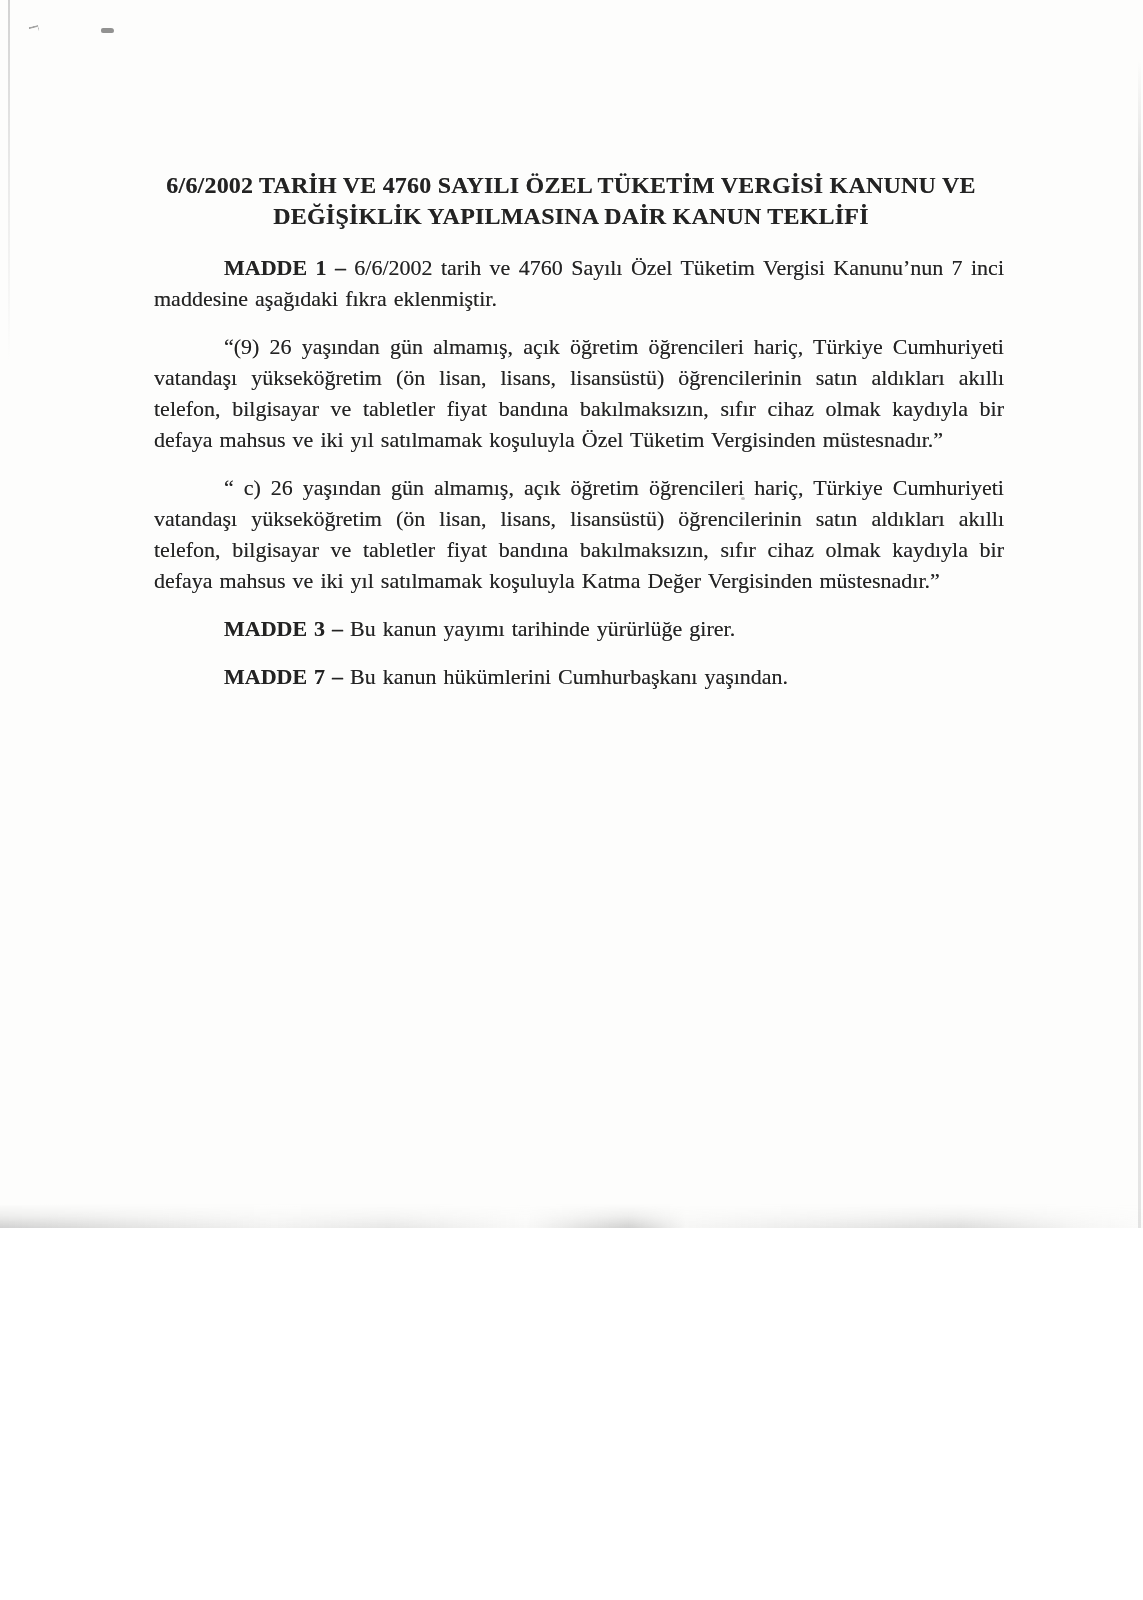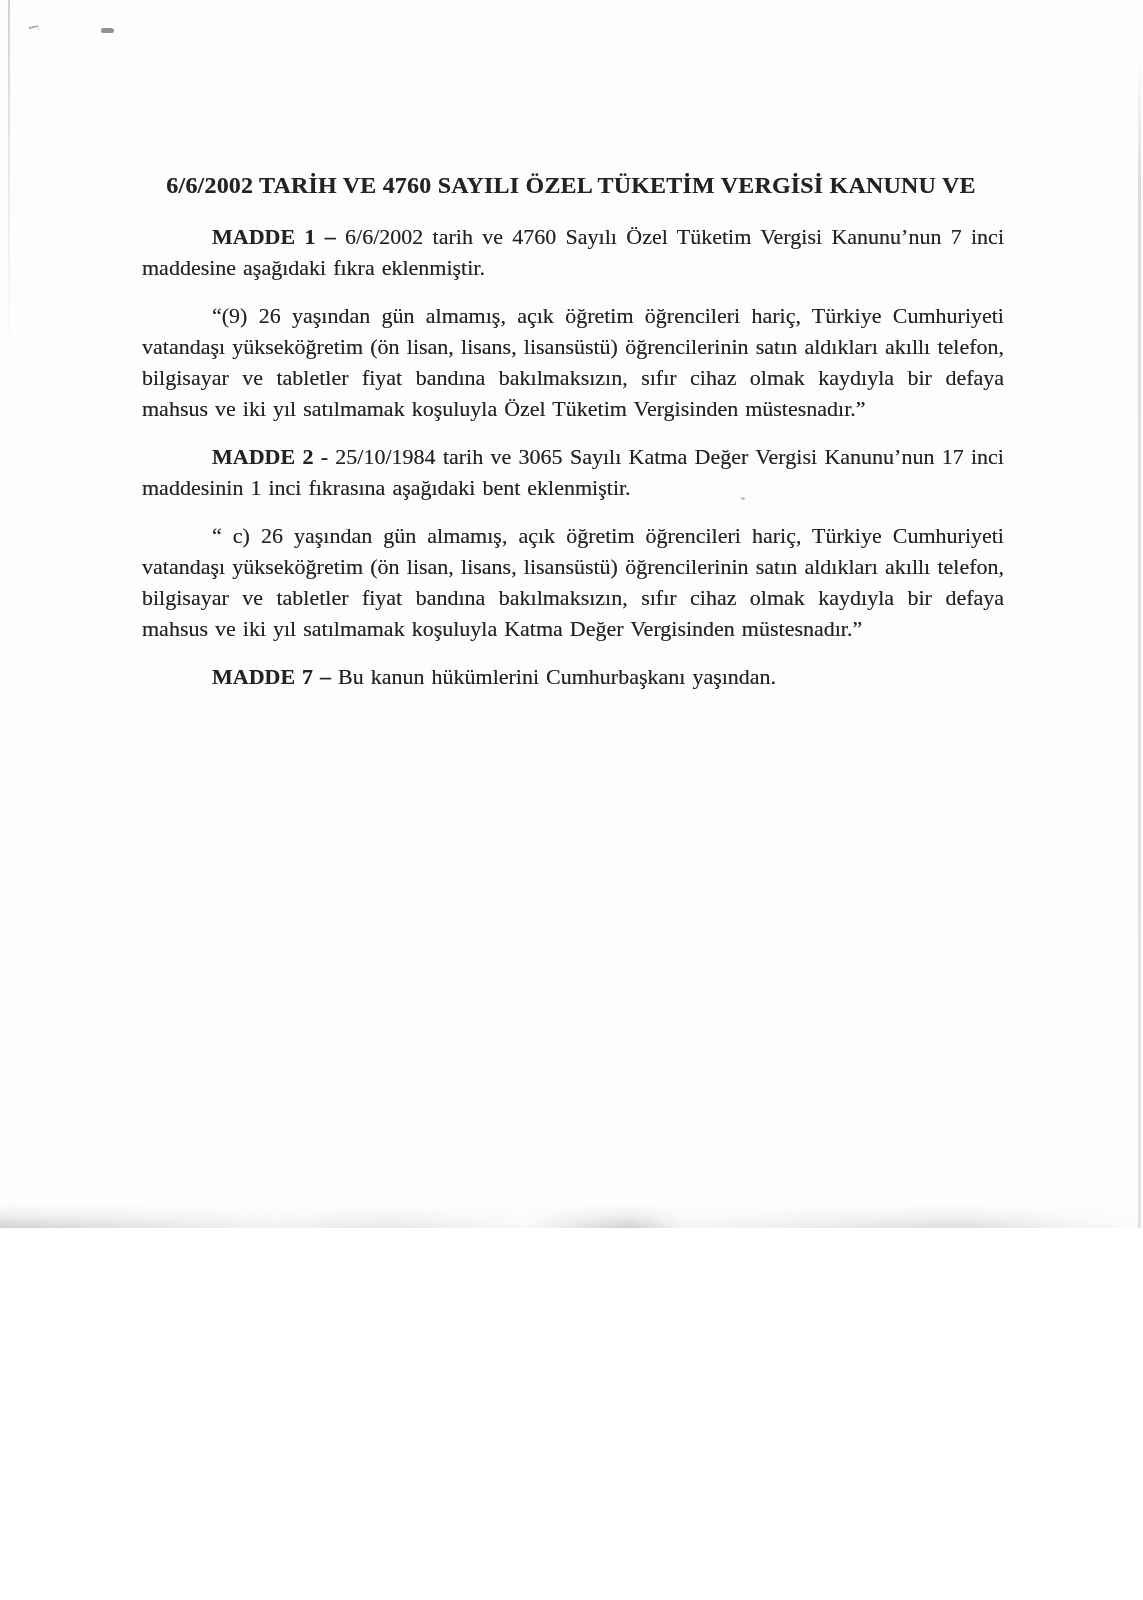--- a/index.html
+++ b/index.html
@@ -23,21 +23,21 @@
   }
   .title{
     margin:0 0 20px 0;
     font-size:24px;line-height:31px;
     font-weight:700;
     text-align:center;
     letter-spacing:.2px;
   }
   .tline{display:block;}
   .para{
-    margin:0 0 17px 4px;
+    margin:0 0 17px 16px;
     font-size:22px;line-height:31px;
     text-align:justify;
     text-indent:70px;
     word-spacing:1.5px;
   }
   .para .lead{font-weight:700;}
   
   .edge-line{position:absolute;pointer-events:none;}
   .edge-left{
     left:8px;top:0;width:2px;height:360px;
@@ -104,27 +104,28 @@
   <div class="edge-line edge-left"></div>
   <div class="edge-line edge-right"></div>
   <div class="bottom-band"></div>
   <div class="speck bottom-dash-1"></div>
   <div class="speck bottom-dash-2"></div>
 
   <div class="content">
 
     <h1 class="title">
       <span class="tline">6/6/2002 TARİH VE 4760 SAYILI ÖZEL TÜKETİM VERGİSİ KANUNU VE</span>
+      <span class="tline">DEĞİŞİKLİK YAPILMASINA DAİR KANUN TEKLİFİ</span>
     </h1>
 
     <p class="para"><b class="lead">MADDE 1 – </b><span>6/6/2002 tarih ve 4760 Sayılı Özel Tüketim Vergisi Kanunu’nun 7 inci maddesine aşağıdaki fıkra eklenmiştir.</span></p>
 
     <p class="para"><b class="lead"></b><span>“(9) 26 yaşından gün almamış, açık öğretim öğrencileri hariç, Türkiye Cumhuriyeti vatandaşı yükseköğretim (ön lisan, lisans, lisansüstü) öğrencilerinin satın aldıkları akıllı telefon, bilgisayar ve tabletler fiyat bandına bakılmaksızın, sıfır cihaz olmak kaydıyla bir defaya mahsus ve iki yıl satılmamak koşuluyla Özel Tüketim Vergisinden müstesnadır.”</span></p>
 
-    <p class="para"><b class="lead">MADDE 2 - </b><span>25/10/1984 tarih ve 3065 Sayılı Katma Değer Vergisi Kanunu’nun 17 inci maddesinin 1 inci fıkrasına aşağıdaki bent eklenmiştir.</span></p>
 
     <p class="para"><b class="lead"></b><span>“ c) 26 yaşından gün almamış, açık öğretim öğrencileri hariç, Türkiye Cumhuriyeti vatandaşı yükseköğretim (ön lisan, lisans, lisansüstü) öğrencilerinin satın aldıkları akıllı telefon, bilgisayar ve tabletler fiyat bandına bakılmaksızın, sıfır cihaz olmak kaydıyla bir defaya mahsus ve iki yıl satılmamak koşuluyla Katma Değer Vergisinden müstesnadır.”</span></p>
 
+    <p class="para"><b class="lead">MADDE 3 – </b><span>Bu kanun yayımı tarihinde yürürlüğe girer.</span></p>
 
     <p class="para"><b class="lead">MADDE 7 – </b><span>Bu kanun hükümlerini Cumhurbaşkanı yaşından.</span></p>
 
   </div>
 </div>
 
 </body></html>

